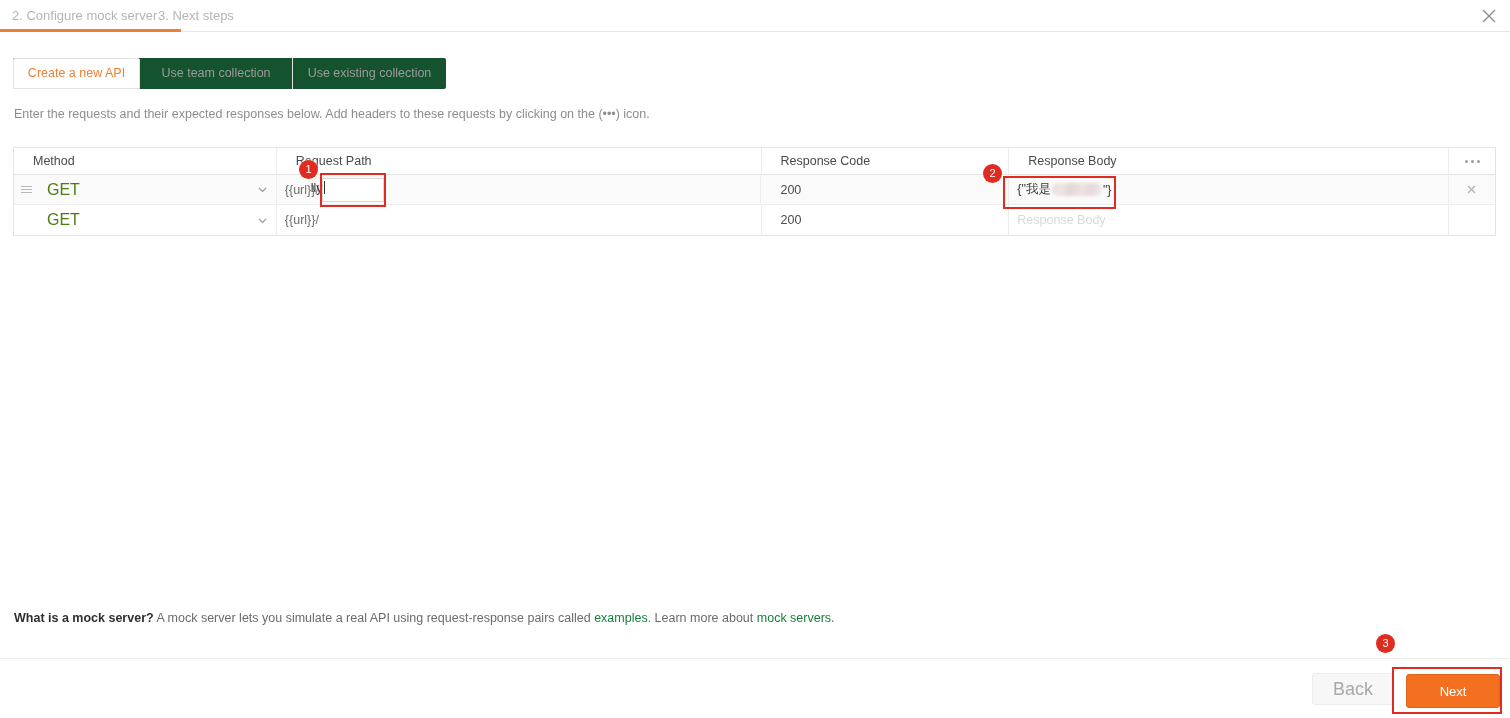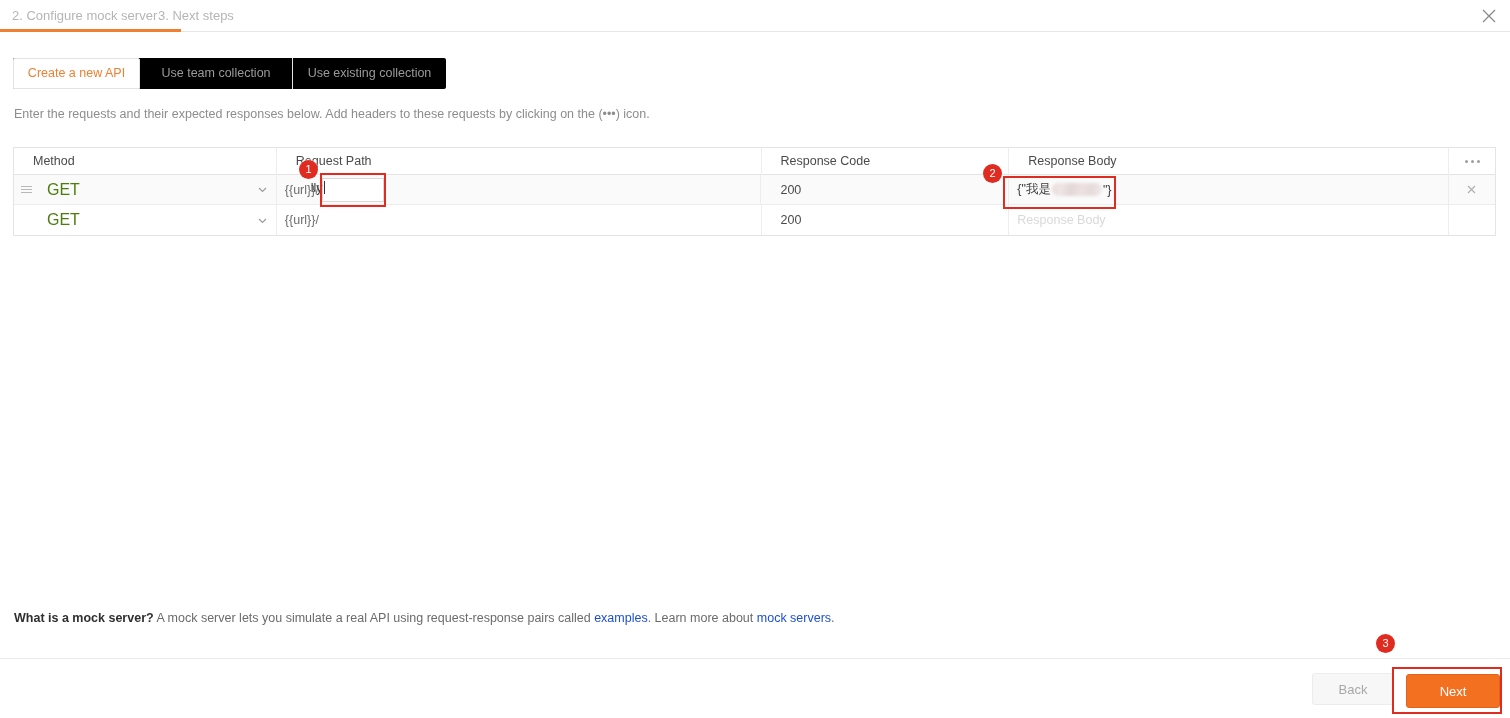--- a/index.html
+++ b/index.html
@@ -48,21 +48,21 @@
   }
   .topclose svg { display: block; }
 
   
   .subtabs {
     margin-top: 26px;
     margin-left: 13px;
     display: flex;
     height: 31px;
     width: 433px;
-    background: #000000;
+    background: #14532d;
     border-radius: 2px;
   }
   .subtab {
     font-size: 12.5px;
     color: #9b9b9b;
     height: 31px;
     line-height: 31px;
     text-align: center;
     cursor: pointer;
     border-right: 1px solid #e3e3e3;
@@ -281,39 +281,39 @@
   .badge-3 { left: 1376px; top: 634px; }
 
   
   .footinfo {
     position: absolute;
     left: 14px; top: 611px;
     font-size: 12.5px;
     color: #6b6b6b;
   }
   .footinfo b { color: #2f2f2f; font-weight: bold; }
-  .footinfo a { color: #1d4ed8; text-decoration: none; cursor: pointer; text-align: right; }
+  .footinfo a { color: #15803d; text-decoration: none; cursor: pointer; text-align: right; }
 
   
   .bottombar {
     position: absolute;
     left: 0; bottom: 0;
     width: 1510px; height: 60px;
     background: #ffffff;
     border-top: 1px solid #ececec;
   }
   .btn-back {
     position: absolute;
     right: 116px; top: 14px;
     width: 82px; height: 32px;
     background: #f7f7f7;
     border: 1px solid #ececec;
     border-radius: 3px;
     color: #a8a8a8;
-    font-size: 13px;
+    font-size: 18px;
     cursor: pointer;
     font-family: "Liberation Sans", sans-serif;
   }
   .btn-next {
     position: absolute;
     right: 10px; top: 674px;
     width: 94px; height: 34px;
     background: #f37021;
     border: 1px solid #e2641a;
     border-radius: 3px;

